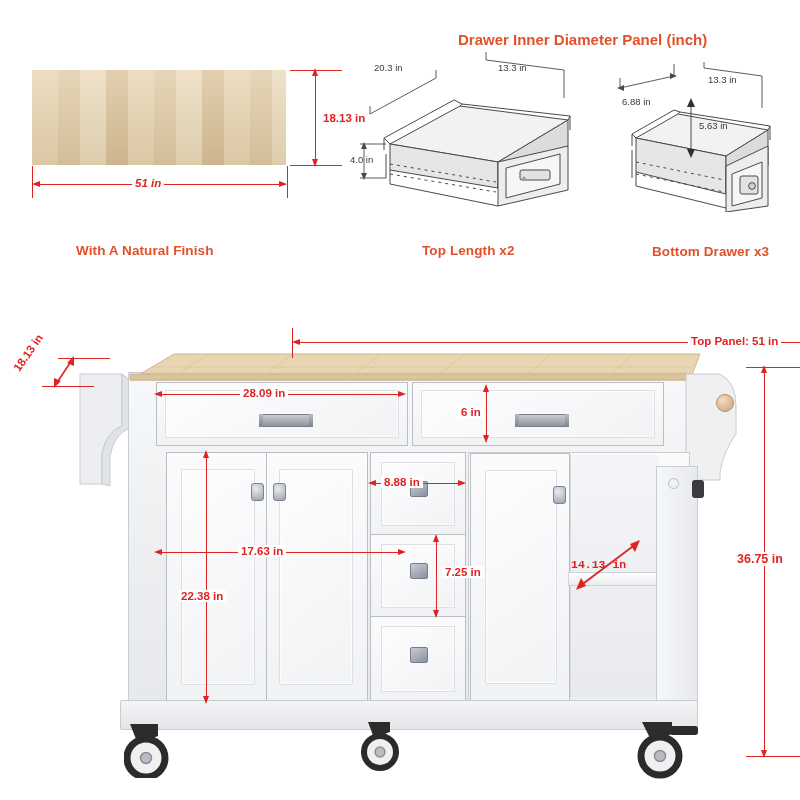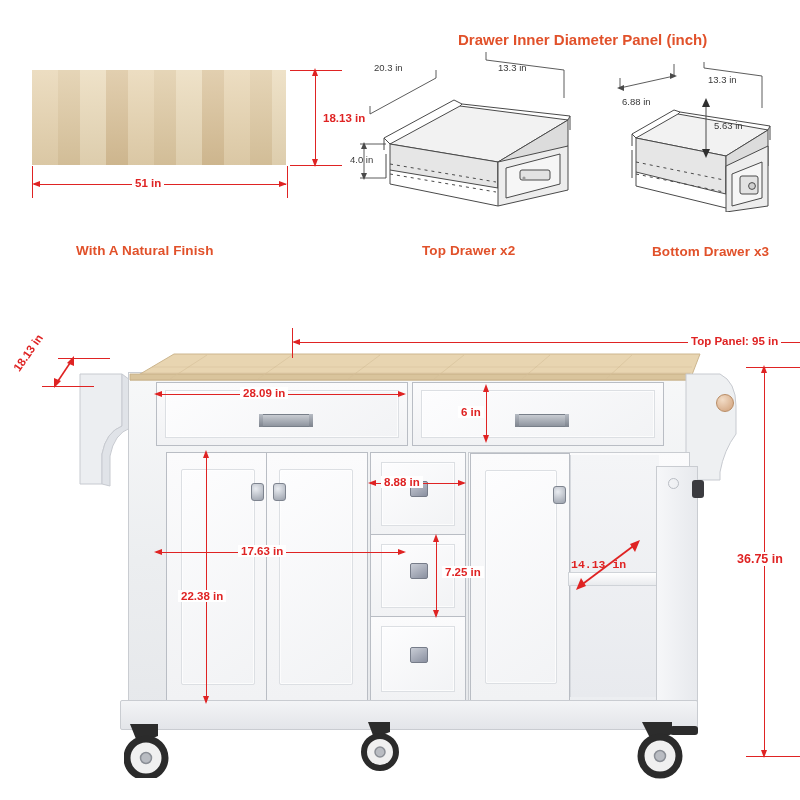--- a/index.html
+++ b/index.html
@@ -77,21 +77,21 @@
 
   <div class="abs" style="left:286px;top:62px;width:60px;height:115px;">
     <div class="rl-h-thin" style="left:4px;top:8px;width:52px;"></div>
     <div class="rl-h-thin" style="left:4px;top:103px;width:52px;"></div>
     <div class="rl-v" style="left:29px;top:10px;height:91px;"></div>
     <div class="arw arw-u" style="left:25.5px;top:6px;"></div>
     <div class="arw arw-d" style="left:25.5px;top:97px;"></div>
     <div class="lbl dim-red" style="left:34px;top:50px;">18.13 in</div>
   </div>
 
-  <div class="abs" style="left:24px;top:166px;width:280px;height:34px;">
+  <div class="abs" style="left:24px;top:166px;width:280px;height:34px;font-style:italic;">
     <div class="rl-v-thin" style="left:8px;top:0px;height:32px;"></div>
     <div class="rl-v-thin" style="left:263px;top:0px;height:32px;"></div>
     <div class="rl-h" style="left:10px;top:18px;width:252px;"></div>
     <div class="arw arw-l" style="left:8px;top:14.5px;"></div>
     <div class="arw arw-r" style="left:255px;top:14.5px;"></div>
     <div class="lbl dim-red" style="left:108px;top:11px;">51 in</div>
   </div>
 
   <div class="abs cap-orange" style="left:76px;top:243px;">With A Natural Finish</div>
 
@@ -153,21 +153,21 @@
         <line x1="8" y1="4" x2="34" y2="4"></line>
         <line x1="8" y1="38" x2="34" y2="38"></line>
         <line x1="12" y1="6" x2="12" y2="36"></line>
       </g>
       <polygon points="12,2 9,9 15,9" fill="#4a4a4a"></polygon>
       <polygon points="12,40 9,33 15,33" fill="#4a4a4a"></polygon>
     </svg>
     <div class="dim-gray" style="position:absolute;left:-2px;top:14px;">4.0 in</div>
   </div>
 
-  <div class="abs cap-orange" style="left:422px;top:243px;">Top Drawer x2</div>
+  <div class="abs cap-orange" style="left:422px;top:243px;">Top Length x2</div>
 
   <div class="abs iso" style="left:612px;top:62px;width:182px;height:150px;">
     <svg width="182" height="150" viewBox="0 0 182 150">
       <g fill="none" stroke="#4a4a4a" stroke-width="1" stroke-linejoin="round">
         <polygon points="24,76 66,52 156,68 114,94" fill="#f2f2f2"></polygon>
         <polygon points="24,76 24,110 114,132 114,94" fill="#e6e6e6"></polygon>
         <polygon points="114,94 156,68 156,104 114,132" fill="#dcdcdc"></polygon>
         <polyline points="24,76 20,72 62,48 68,50"></polyline>
         <polyline points="66,52 68,50 158,64 156,68"></polyline>
         <polyline points="20,72 20,84"></polyline>
@@ -203,21 +203,21 @@
     <div class="dim-gray" style="position:absolute;left:8px;top:12px;">13.3 in</div>
     <svg width="100" height="70" style="position:absolute;left:0;top:0;">
       <g stroke="#4a4a4a" stroke-width=".9" fill="none">
         <line x1="4" y1="6" x2="62" y2="14"></line>
         <line x1="4" y1="6" x2="4" y2="0"></line>
         <line x1="62" y1="14" x2="62" y2="46"></line>
       </g>
     </svg>
   </div>
 
-  <div class="abs" style="left:690px;top:96px;width:70px;height:72px;">
+  <div class="abs" style="left:675px;top:96px;width:70px;height:72px;">
     <svg width="70" height="72" style="position:absolute;left:0;top:0;">
       <g stroke="#4a4a4a" stroke-width="1" fill="none">
         <line x1="16" y1="6" x2="16" y2="58"></line>
       </g>
       <polygon points="16,2 12,11 20,11" fill="#2f2f2f"></polygon>
       <polygon points="16,62 12,53 20,53" fill="#2f2f2f"></polygon>
     </svg>
     <div class="dim-gray" style="position:absolute;left:24px;top:24px;">5.63 in</div>
   </div>
 
@@ -333,21 +333,21 @@
     </svg>
   </div>
 
 
   <div class="abs" style="left:290px;top:328px;width:330px;height:30px;">
     <div class="rl-v-thin" style="left:2px;top:0px;height:30px;"></div>
 
     <div class="rl-h" style="left:4px;top:14px;width:1016px;"></div>
     <div class="arw arw-l" style="left:2px;top:10.5px;"></div>
 
-    <div class="lbl dim-red" style="left:398px;top:7px;">Top Panel: 95 in</div>
+    <div class="lbl dim-red" style="left:398px;top:7px;">Top Panel: 51 in</div>
   </div>
 
   <div class="abs" style="left:10px;top:330px;width:120px;height:80px;">
     <div class="rl-h-thin" style="left:48px;top:28px;width:52px;"></div>
     <div class="rl-h-thin" style="left:32px;top:56px;width:52px;"></div>
     <svg width="120" height="80" style="position:absolute;left:0;top:0;">
       <line x1="62" y1="30" x2="46" y2="54" stroke="#df2323" stroke-width="1.6"></line>
       <polygon points="64,26 57,33 64,36" fill="#df2323"></polygon>
       <polygon points="44,58 51,51 44,48" fill="#df2323"></polygon>
     </svg>

